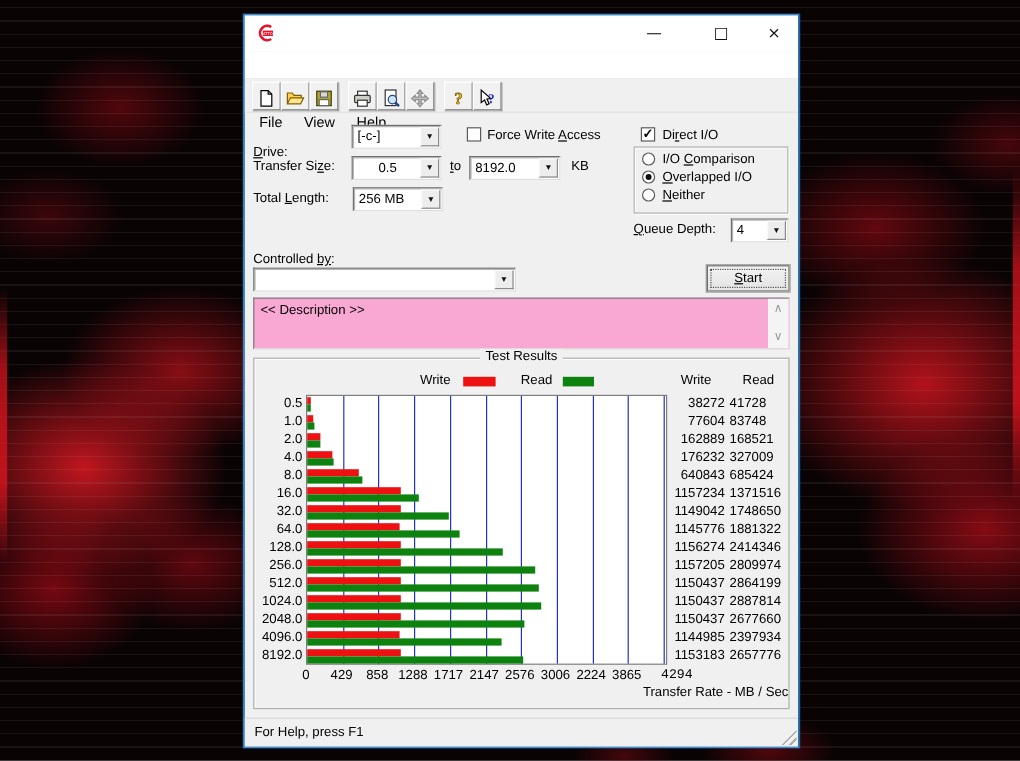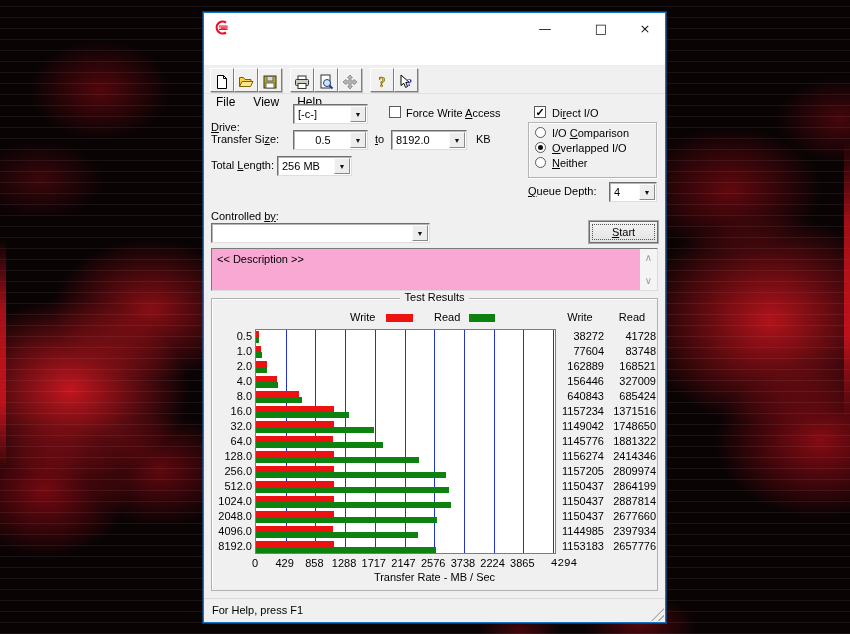--- a/index.html
+++ b/index.html
@@ -77,24 +77,24 @@
   .ylabels { position:absolute; left:0; top:30px; width:40px; }
   .ylabel { height:15px; line-height:15px; text-align:right; }
 
   .plot { position:absolute; left:43px; top:30px; width:301px; height:225px; background:#fff; border:1px solid #7c7c7c; }
   .gridline { position:absolute; top:0; bottom:0; width:1px; background:#2233cc; }
   .bar { position:absolute; left:0; height:6px; }
 
   .vrows { position:absolute; left:340px; top:30px; width:104px; }
   .vrow { height:15px; line-height:15px; display:flex; }
   .vrow .vw { width:52px; text-align:right; }
-  .vrow .vr { width:48px; margin-left:4px; text-align:right; }
+  .vrow .vr { width:48px; margin-left:4px; text-align:left; }
 
   .xtick { position:absolute; top:258px; transform:translateX(-50%); }
-  .xlabel { position:absolute; top:272px; left:0; width:100%; text-align:center; }
+  .xlabel { position:absolute; top:272px; left:0; width:100%; text-align:right; }
 
   .statusbar { position:absolute; left:0; bottom:0; width:100%; height:24px; background:#f0f0f0; border-top:1px solid #dadada; }
   .status-text { position:absolute; left:8px; top:5px; }
   .grip { position:absolute; right:1px; bottom:1px; width:13px; height:13px;
     background:repeating-linear-gradient(135deg,#ababab 0 1.5px,transparent 1.5px 4.5px);
     clip-path:polygon(100% 0,100% 100%,0 100%); }
 </style>
 </head>
 <body>
 
@@ -186,21 +186,21 @@
     <span class="combo-btn">▼</span>
   </div>
   <span class="label" style="left:171px; top:120px"><u>t</u>o</span>
   <div class="combo" style="left:187px; top:117px; width:76px">
     <span class="combo-val">8192.0</span>
     <span class="combo-btn">▼</span>
   </div>
   <span class="label" style="left:272px; top:120px">KB</span>
 
   <span class="label" style="left:7px; top:146px">Total <u>L</u>ength:</span>
-  <div class="combo" style="left:73px; top:143px; width:75px">
+  <div class="combo" style="left:90px; top:143px; width:75px">
     <span class="combo-val">256 MB</span>
     <span class="combo-btn">▼</span>
   </div>
 
   <div class="groupbox" style="left:324px; top:109px; width:129px; height:56px"></div>
   <div id="radio-list">
       <span class="radio" style="left: 331px; top: 114px;"></span>
       <span class="label" style="left: 348px; top: 114px;">I/O <u>C</u>omparison</span>
       <span class="radio" style="left: 331px; top: 129px;">
         <span class="dot"></span>
@@ -309,21 +309,21 @@
         </div>
         <div class="vrow">
           <span class="vw">77604</span>
           <span class="vr">83748</span>
         </div>
         <div class="vrow">
           <span class="vw">162889</span>
           <span class="vr">168521</span>
         </div>
         <div class="vrow">
-          <span class="vw">156446</span>
+          <span class="vw">176232</span>
           <span class="vr">327009</span>
         </div>
         <div class="vrow">
           <span class="vw">640843</span>
           <span class="vr">685424</span>
         </div>
         <div class="vrow">
           <span class="vw">1157234</span>
           <span class="vr">1371516</span>
         </div>
@@ -365,21 +365,21 @@
         </div>
       </div>
     <div id="chart-xticks">
         <span class="xtick" style="left: 43px;">0</span>
         <span class="xtick" style="left: 72.6723px;">429</span>
         <span class="xtick" style="left: 102.345px;">858</span>
         <span class="xtick" style="left: 132.086px;">1288</span>
         <span class="xtick" style="left: 161.759px;">1717</span>
         <span class="xtick" style="left: 191.5px;">2147</span>
         <span class="xtick" style="left: 221.172px;">2576</span>
-        <span class="xtick" style="left: 250.914px;">3738</span>
+        <span class="xtick" style="left: 250.914px;">3006</span>
         <span class="xtick" style="left: 280.586px;">2224</span>
         <span class="xtick" style="left: 310.328px;">3865</span>
         <span class="xtick" style="left: 352px; font-family: Liberation Mono, monospace;">4294</span>
       </div>
     <span class="xlabel">Transfer Rate - MB / Sec</span>
   </div>
 
   <div class="statusbar">
     <span class="status-text">For Help, press F1</span>
     <span class="grip"></span>

